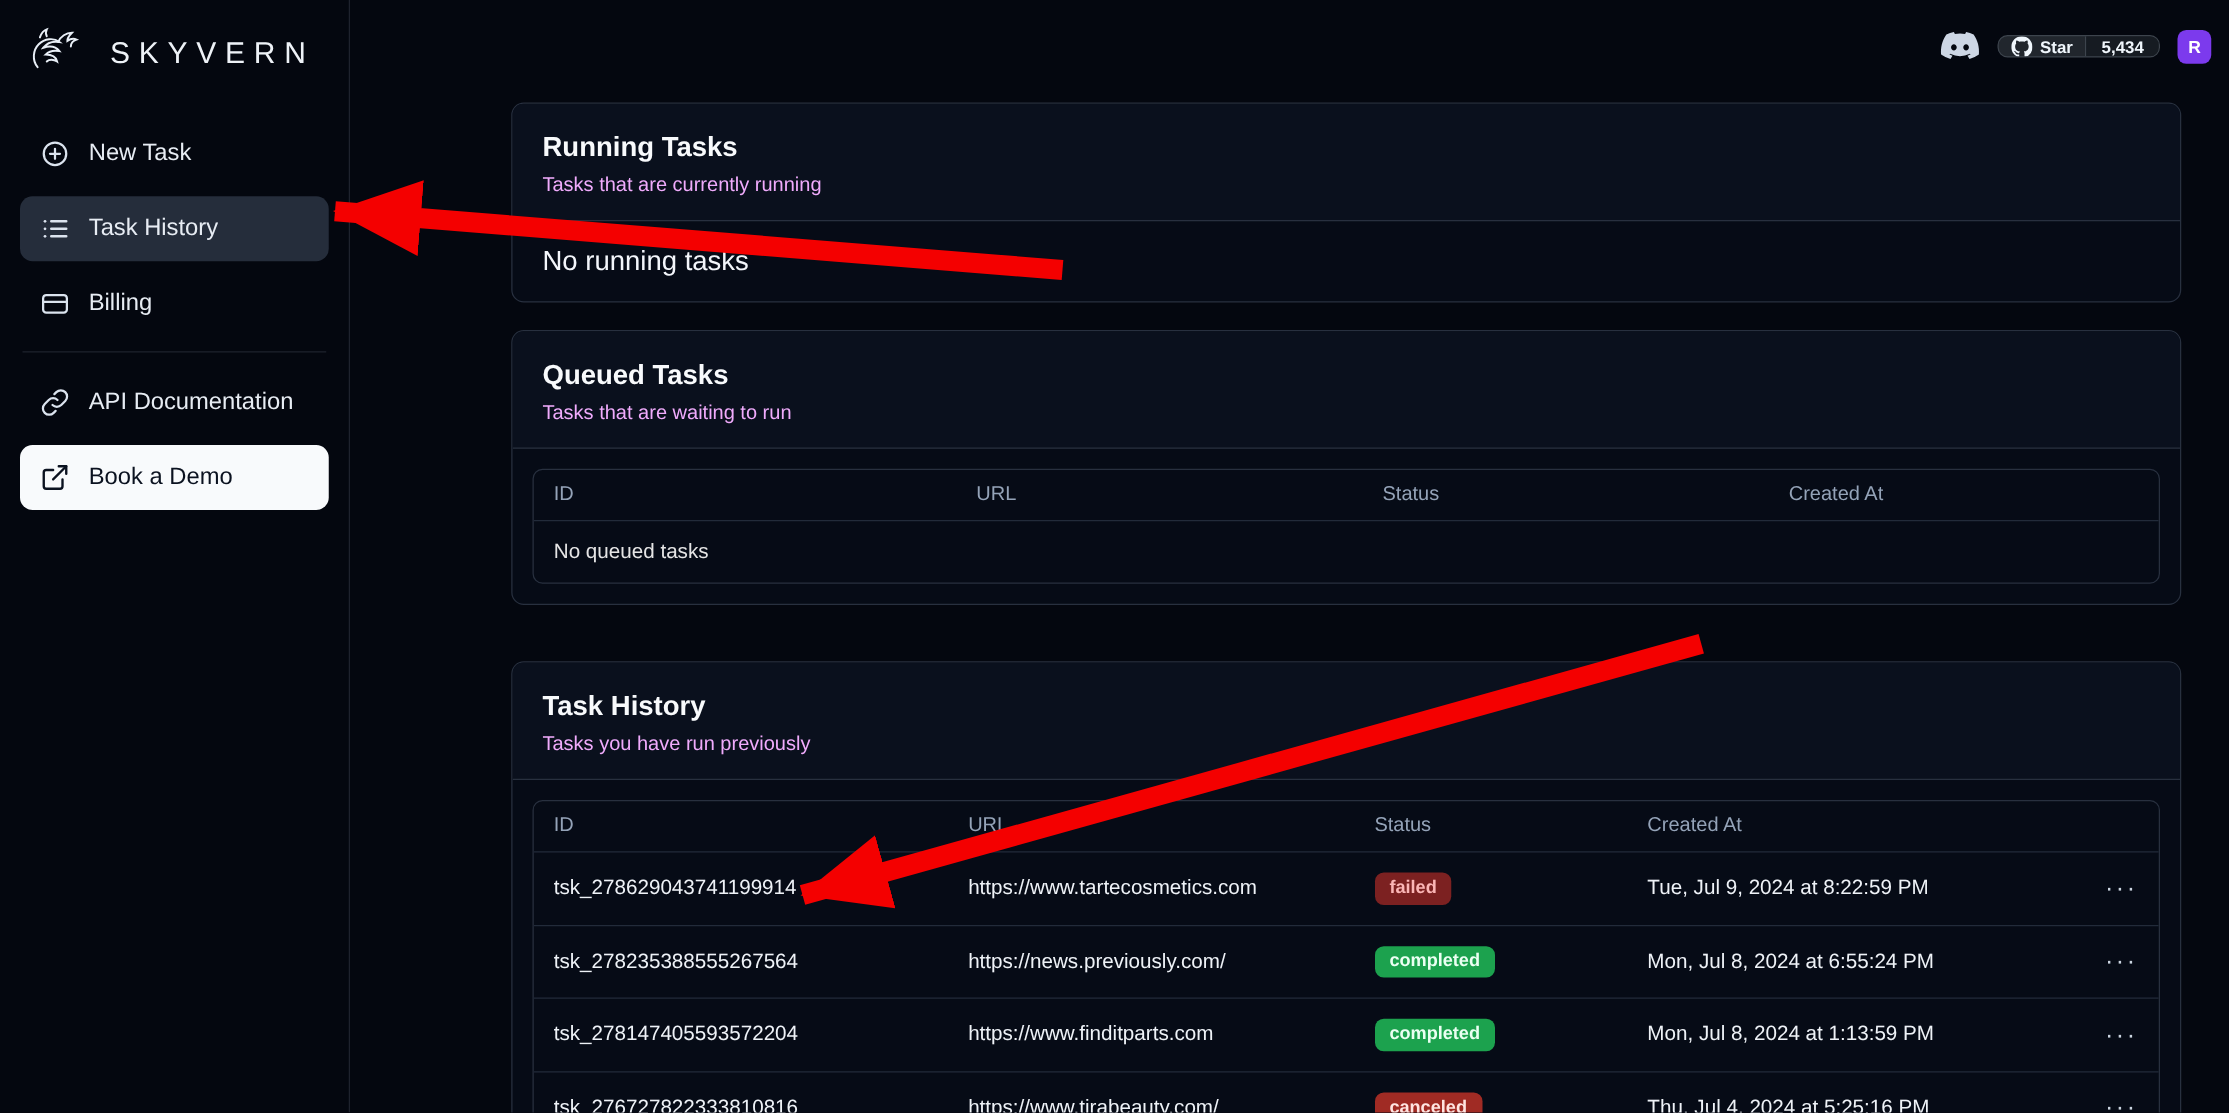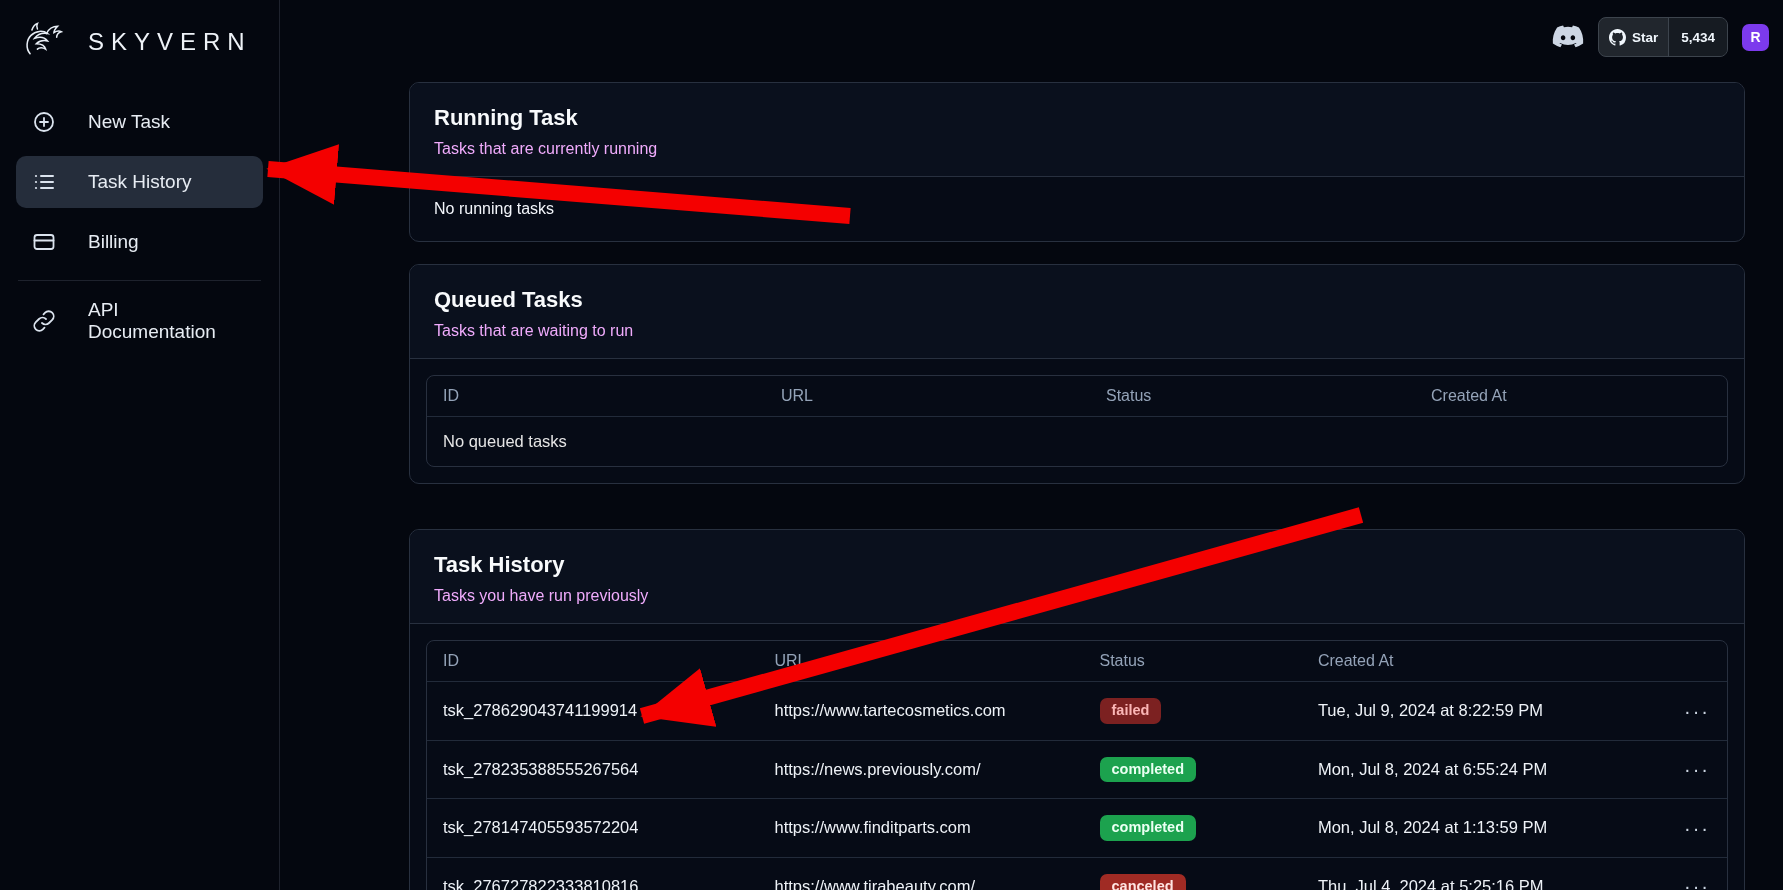--- a/index.html
+++ b/index.html
@@ -14,50 +14,50 @@
   .sidebar {
     position:absolute; left:0; top:0; width:280px; height:890px;
     background:#04070f; border-right:1px solid rgba(148,163,184,.18);
     padding:16px 16px 0 16px;
   }
   .brand { display:flex; align-items:center; gap:24px; padding:2px 4px; margin-bottom:28px; }
   .brand svg { width:44px; height:44px; }
   .brand-text { font-size:24px; letter-spacing:7px; font-weight:400; color:#eef2f7; }
 
   .nav-item {
-    height:52px; display:flex; align-items:center; gap:32px;
+    height:52px; display:flex; align-items:center; gap:15px;
     padding:0 16px; border-radius:10px; margin-bottom:8px;
     font-size:19px; color:#e7ecf3; cursor:pointer;
   }
   .nav-item .nicon { width:24px; height:24px; display:inline-flex; color:#dbe3ee; flex:0 0 24px; }
   .nav-item .nicon svg { width:24px; height:24px; }
   .nav-item.active { background:#252d3b; }
   .nav-item.demo { background:#f8fafc; color:#0b1220; font-weight:400; }
   .nav-item.demo .nicon { color:#0b1220; }
   .divider { height:1px; background:rgba(148,163,184,.18); margin:12px 2px 14px 2px; }
 
   
   .topbar { position:absolute; top:18px; left:1552px; height:38px; display:flex; align-items:center; gap:14px; }
   .discord { width:32px; height:25px; color:#cdd6e4; display:inline-flex; cursor:pointer; }
   .discord svg { width:32px; height:25px; }
-  .gh { display:flex; align-items:stretch; height:40px; border:1px solid #3d444d; border-radius:8px; overflow:hidden; background:#21262d; cursor:pointer; }
+  .gh { display:flex; align-items:stretch; height:18px; border:1px solid #3d444d; border-radius:8px; overflow:hidden; background:#21262d; cursor:pointer; }
   .gh-left { display:flex; align-items:center; gap:6px; padding:0 10px; border-right:1px solid #3d444d; color:#f0f6fc; font-size:13.5px; font-weight:700; }
   .gh-left svg { width:17px; height:17px; fill:#f0f6fc; }
   .gh-count { display:flex; align-items:center; padding:0 12px; color:#f0f6fc; font-size:13.5px; font-weight:700; background:#161b22; }
   .avatar { width:27px; height:27px; border-radius:7px; background:#7c3aed; color:#fff; display:flex; align-items:center; justify-content:center; font-size:14px; font-weight:700; cursor:pointer; }
 
   
   .main { position:absolute; left:409px; top:82px; width:1336px; }
   .card { border:1px solid #28303f; border-radius:10px; background:#060b16; overflow:hidden; }
   .card + .card { margin-top:22px; }
   .card.history-card { margin-top:45px; }
   .card-head { padding:22px 24px 18px 24px; background:#0a101d; border-bottom:1px solid #28303f; }
   .card-head h2 { margin:0; font-size:22px; font-weight:700; color:#f8fafc; }
   .card-head p { margin:9px 0 0 0; font-size:16px; color:#f0abfc; }
-  .card-body-empty { height:64px; display:flex; align-items:center; padding:0 24px; font-size:16px; color:#f3f6fb; }
+  .card-body-empty { height:64px; display:flex; align-items:center; padding:0 24px; font-size:22px; color:#f3f6fb; }
 
   .table-box { margin:16px; border:1px solid #28303f; border-radius:8px; overflow:hidden; }
   .trow { display:grid; align-items:center; }
   .trow + .trow { border-top:1px solid #222b3a; }
   .t-queued .trow { grid-template-columns:26% 25% 25% 24%; }
   .t-history .trow { grid-template-columns:25.5% 25% 16.8% 27.7% 5%; }
   .tcell { padding:16px 16px; font-size:16.5px; color:#eef2f7; white-space:nowrap; overflow:hidden; }
   .thead .tcell { padding:11px 16px; font-size:16px; color:#94a3b8; font-weight:400; }
   .span-all { grid-column:1 / -1; padding:15px 16px; font-size:16.5px; color:#e5e5e5; }
   .data-row { cursor:pointer; }
@@ -133,20 +133,30 @@
   <div class="nav-item">
     <span class="nicon">
       <svg viewBox="0 0 24 24" fill="none" stroke="currentColor" stroke-width="1.8" stroke-linecap="round">
           <path d="M10 14a5 5 0 0 0 7 0l3.2-3.2a5 5 0 0 0-7.1-7.1L11.5 5.3"></path>
           <path d="M14 10a5 5 0 0 0-7 0l-3.2 3.2a5 5 0 0 0 7.1 7.1l1.6-1.6"></path>
         </svg>
     </span>
     <span>API Documentation</span>
   </div>
 
+  <div class="nav-item demo">
+    <span class="nicon">
+      <svg viewBox="0 0 24 24" fill="none" stroke="currentColor" stroke-width="1.9" stroke-linecap="round" stroke-linejoin="round">
+          <path d="M18 13.5V19a2 2 0 0 1-2 2H5a2 2 0 0 1-2-2V8a2 2 0 0 1 2-2h5.5"></path>
+          <path d="M15 3h6v6"></path>
+          <path d="M10.5 13.5L21 3"></path>
+        </svg>
+    </span>
+    <span>Book a Demo</span>
+  </div>
 </aside>
 
 <div class="topbar">
   <span class="discord">
     <svg viewBox="0 0 28 22" fill="currentColor">
         <path d="M23.6 2.2A22 22 0 0 0 18.3.5l-.7 1.4a20 20 0 0 0-7.2 0L9.7.5A22 22 0 0 0 4.4 2.2C1.2 7 .3 11.7.7 16.3a22 22 0 0 0 6.6 3.2l1.4-2.3c-.8-.3-1.5-.6-2.2-1l.5-.4a15.7 15.7 0 0 0 14 0l.5.4c-.7.4-1.4.7-2.2 1l1.4 2.3a22 22 0 0 0 6.6-3.2c.5-5.3-.9-10-3.7-14.1ZM9.7 13.5c-1.1 0-2-1-2-2.2s.9-2.2 2-2.2 2 1 2 2.2-.9 2.2-2 2.2Zm8.6 0c-1.1 0-2-1-2-2.2s.9-2.2 2-2.2 2 1 2 2.2-.9 2.2-2 2.2Z"></path>
       </svg>
   </span>
   <div class="gh">
     <span class="gh-left">
@@ -160,21 +170,21 @@
   <div class="avatar">
     <span>R</span>
   </div>
 
 </div>
 
 <main class="main">
 
   <section class="card">
     <div class="card-head">
-      <h2>Running Task</h2>
+      <h2>Running Tasks</h2>
       <p>Tasks that are currently running</p>
     </div>
     <div class="card-body-empty">No running tasks</div>
   </section>
 
   <section class="card">
     <div class="card-head">
       <h2>Queued Tasks</h2>
       <p>Tasks that are waiting to run</p>
     </div>

